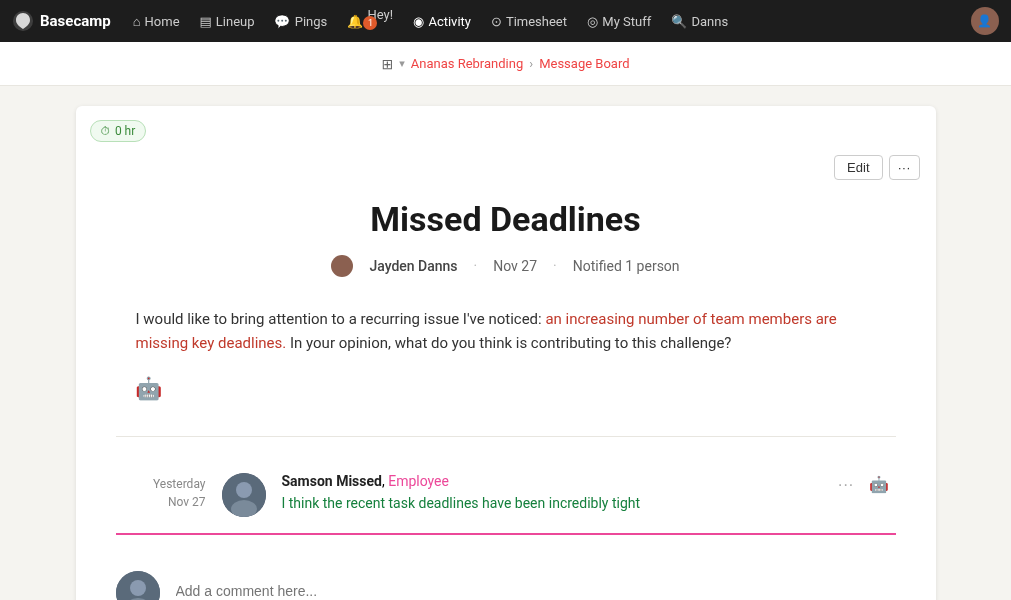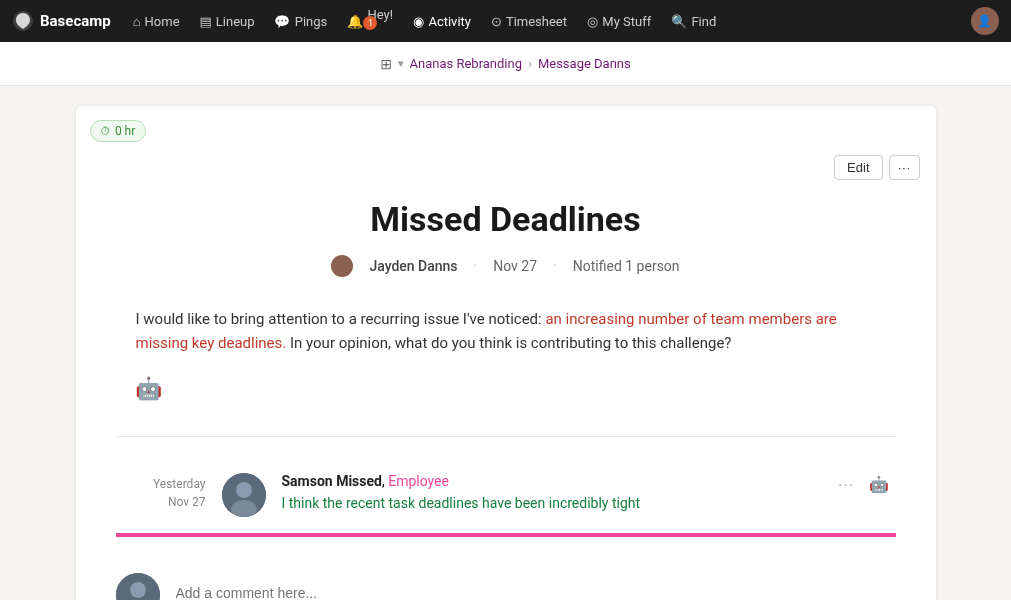--- a/index.html
+++ b/index.html
@@ -86,21 +86,21 @@
       justify-content: center;
       gap: 6px;
       font-size: 13px;
     }
     .breadcrumb-grid-icon {
       color: #666;
       font-size: 14px;
       cursor: pointer;
     }
     .breadcrumb-link {
-      color: #701a75;
+      color: #ef4444;
       text-decoration: none;
       cursor: pointer;
     }
     .breadcrumb-sep { color: #999; }
 
     
     .content-area {
       background: #f5f4f0;
       display: flex;
       justify-content: center;
@@ -213,21 +213,21 @@
     }
 
     
     .comment-section {
       padding: 20px 40px;
     }
     .comment-item {
       display: flex;
       gap: 16px;
       padding: 16px 0;
-      border-bottom: 4px solid #ec4899;
+      border-bottom: 2px solid #ec4899;
       position: relative;
     }
     .comment-timestamp {
       width: 90px;
       min-width: 90px;
       text-align: right;
       font-size: 12px;
       color: #888;
       padding-top: 2px;
       line-height: 1.5;
@@ -352,32 +352,32 @@
   <a class="nav-item">
     <span class="nav-icon">⊙</span>
     <span>Timesheet</span>
   </a>
   <a class="nav-item">
     <span class="nav-icon">◎</span>
     <span>My Stuff</span>
   </a>
   <a class="nav-item">
     <span class="nav-icon">🔍</span>
-    <span>Find</span>
+    <span>Danns</span>
   </a>
   <div class="nav-spacer"></div>
   <div class="nav-avatar">👤</div>
 </nav>
 
 <div class="breadcrumb-bar">
   <span class="breadcrumb-grid-icon">⊞</span>
   <span style="color:#999;font-size:11px">▾</span>
   <a class="breadcrumb-link">Ananas Rebranding</a>
   <span class="breadcrumb-sep">›</span>
-  <a class="breadcrumb-link">Message Danns</a>
+  <a class="breadcrumb-link">Message Board</a>
 </div>
 
 <div class="content-area">
   <div class="card">
 
     <div class="timer-badge">
       <span>⏱</span>
       <span>0 hr</span>
     </div>
 

